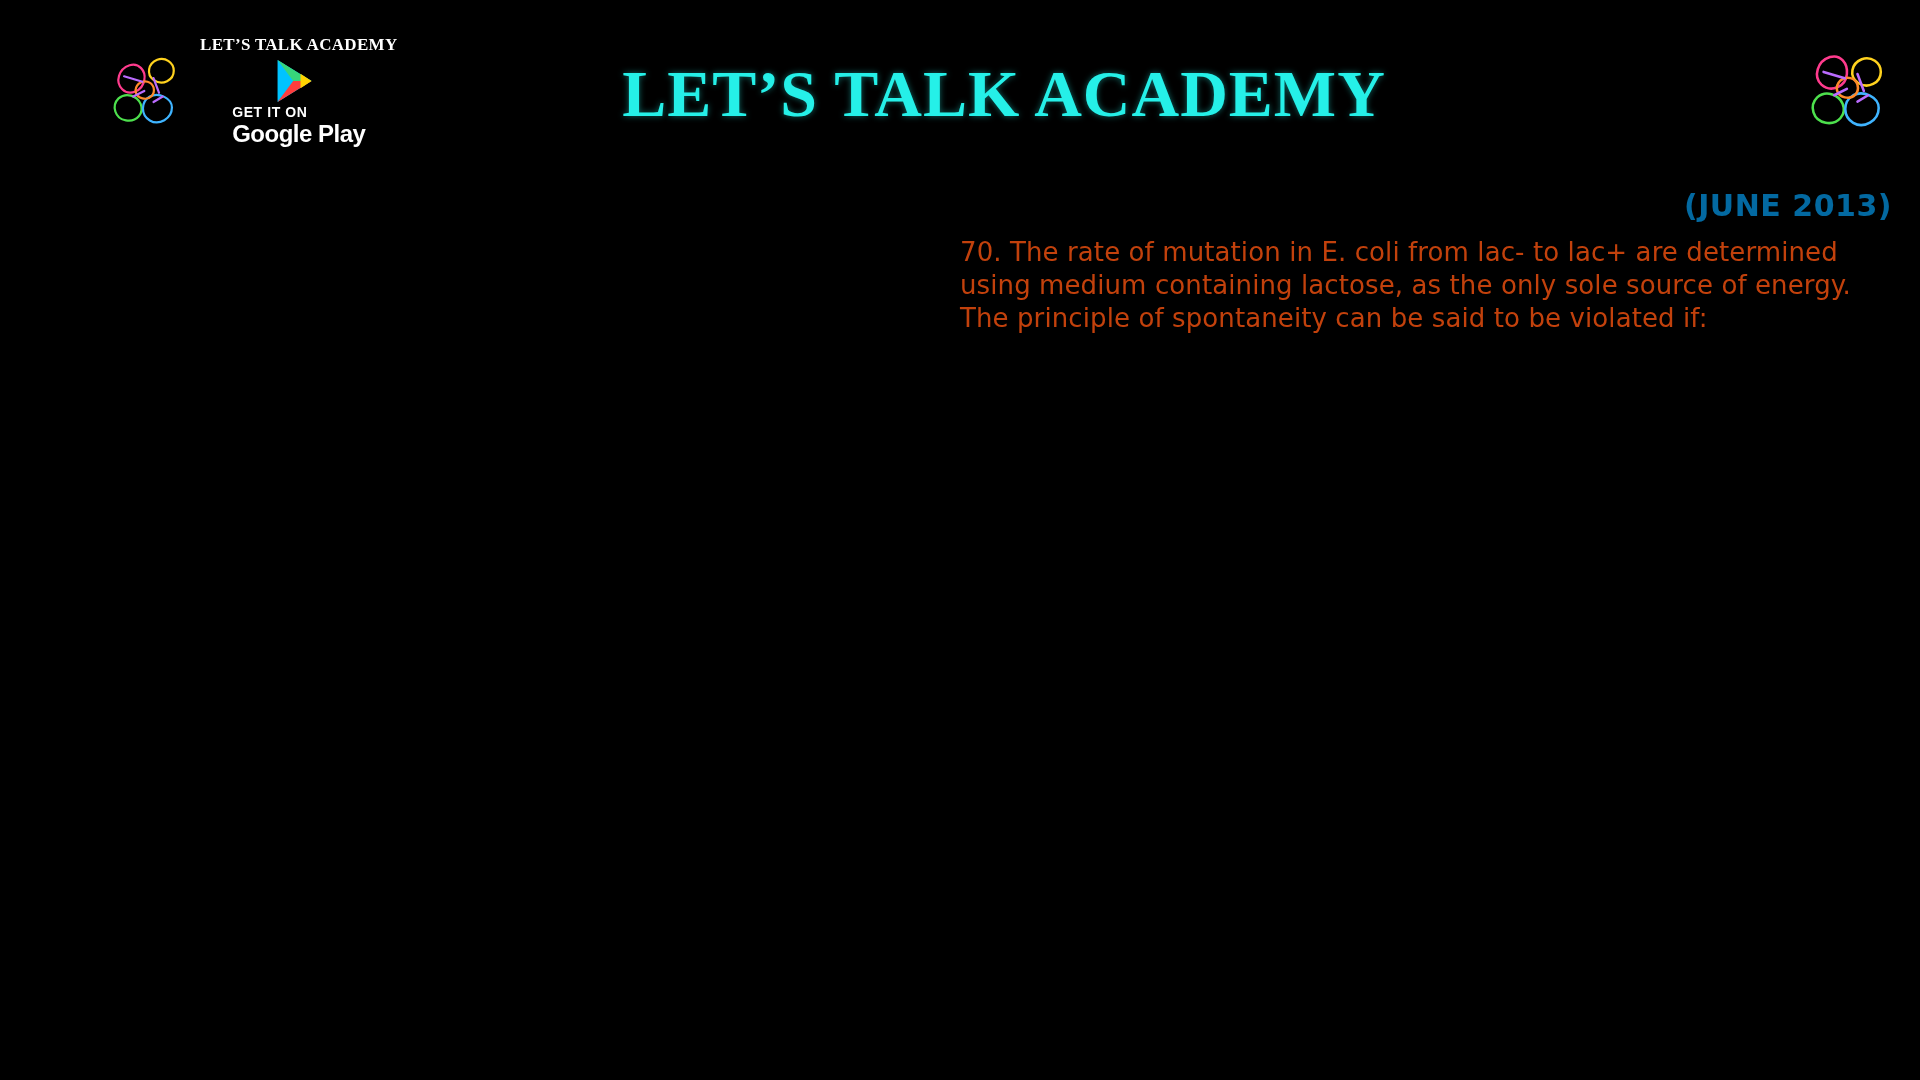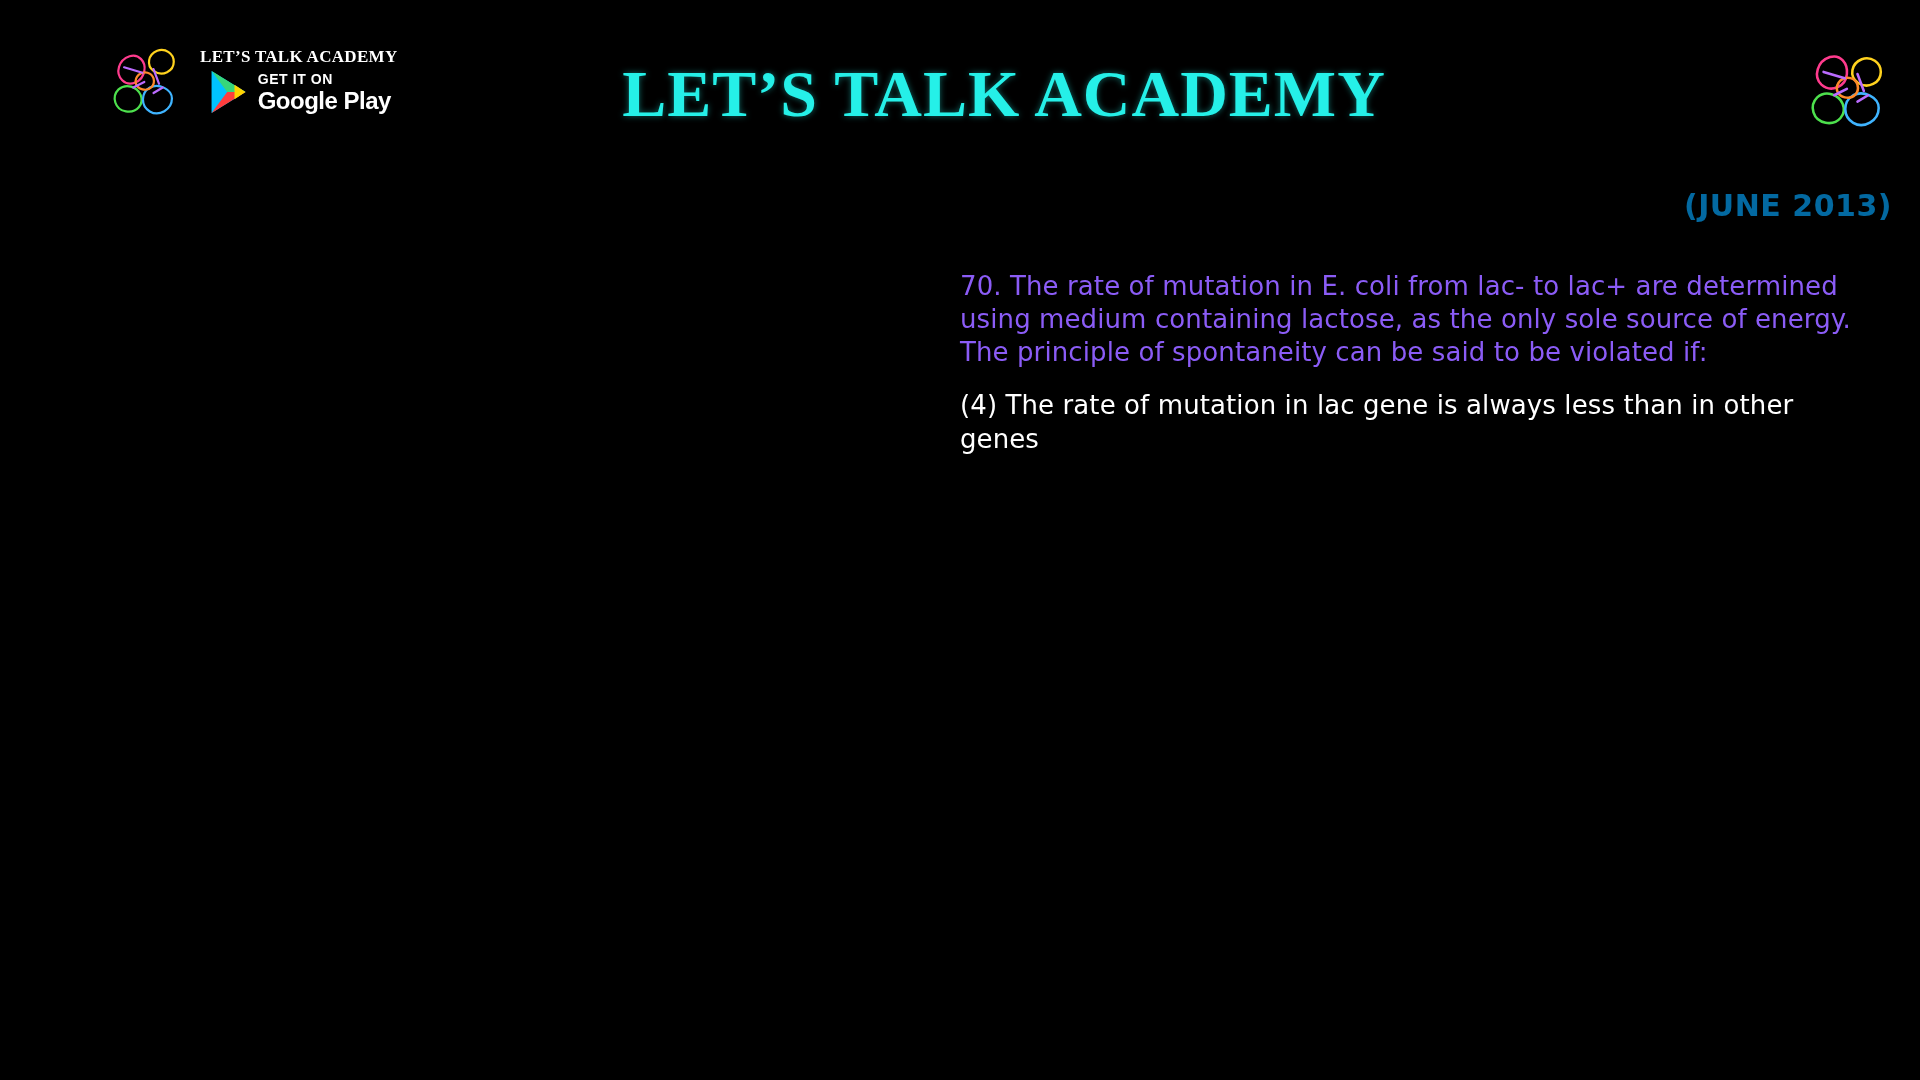--- a/index.html
+++ b/index.html
@@ -54,20 +54,21 @@
     color: #ffffff;
     letter-spacing: 0.3px;
     line-height: 1.1;
     white-space: nowrap;
   }
 
   .play-row {
     display: flex;
     align-items: center;
     margin-top: 2px;
+    flex-direction: column;
   }
 
   .play-triangle {
     width: 44px;
     height: 48px;
     flex: 0 0 auto;
     margin-right: 7px;
   }
 
   .play-text {
@@ -130,23 +131,22 @@
   .qa-block {
     position: absolute;
     left: 960px;
     top: 236px;
     width: 920px;
   }
 
   .question-text {
     font-size: 26px;
     line-height: 1.27;
-    color: #8b5cf6;
+    color: #c2410c;
     letter-spacing: 0.1px;
-    margin-top: 34px;
   }
 
   .options {
     margin-top: 20px;
   }
 
   .option {
     font-size: 26px;
     line-height: 1.3;
     color: #ffffff;
@@ -217,15 +217,14 @@
 
 <div class="qa-block">
 
   <div class="question-text">70. The rate of mutation in E. coli from lac- to lac+ are determined using medium containing lactose, as the only sole source of energy. The principle of spontaneity can be said to be violated if:</div>
 
   <div class="options">
 
 
 
 
-    <div class="option">(4) The rate of mutation in lac gene is always less than in other genes</div>
   </div>
 </div>
 
 </body></html>

